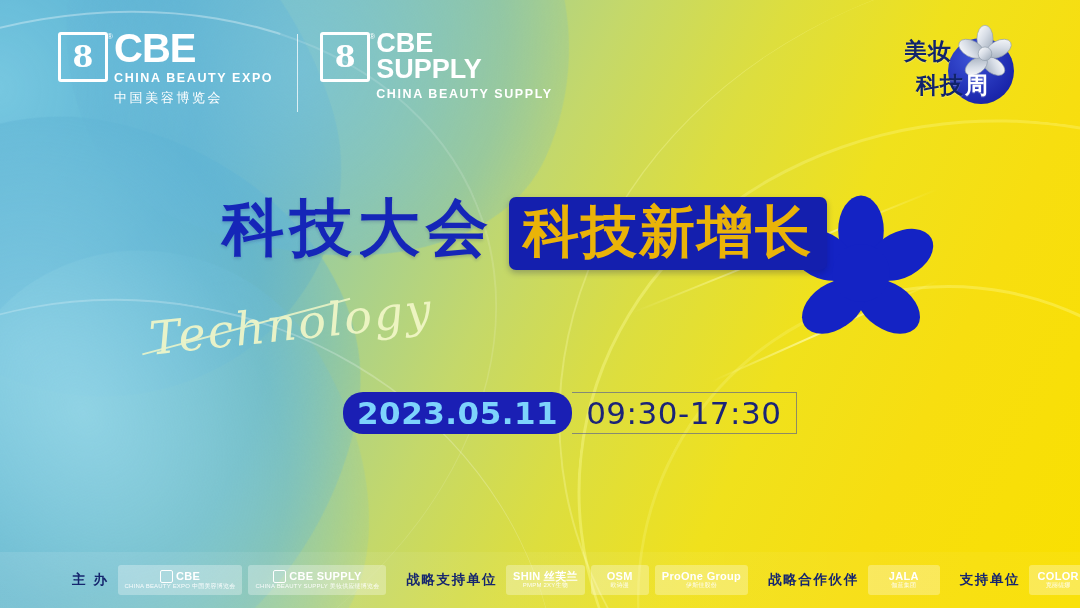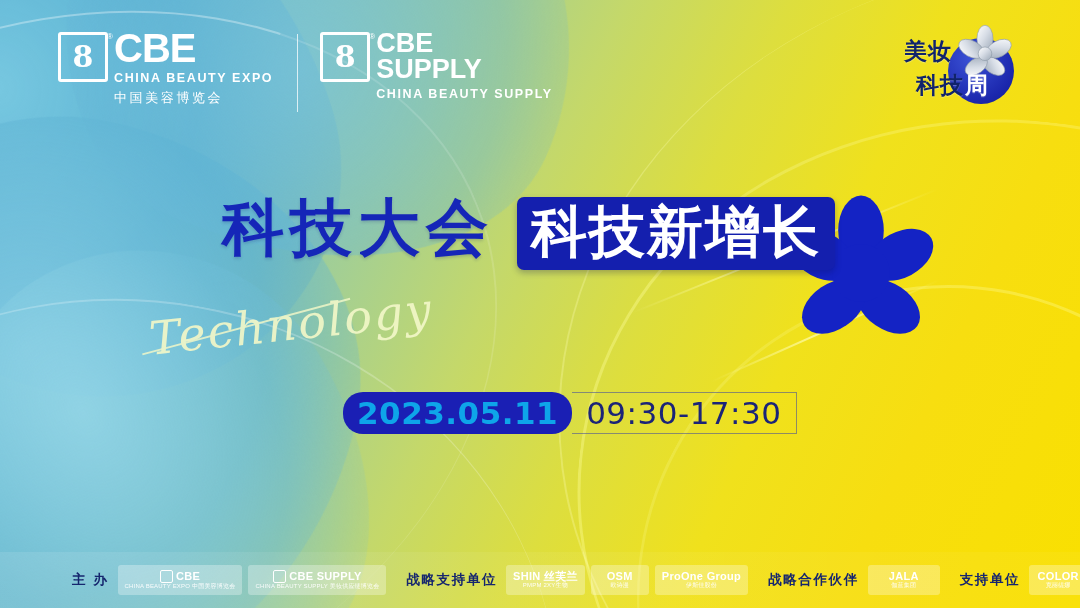--- a/index.html
+++ b/index.html
@@ -115,31 +115,31 @@
     font-family:"DejaVu Sans","Liberation Sans",sans-serif;white-space:nowrap;
     text-shadow:0 2px 3px rgba(20,25,110,.18);
   }
   .t-line2{display:flex;align-items:flex-start;margin-top:7px;white-space:nowrap;}
   .t-cn{
     font-size:62px;line-height:1;font-weight:700;color:#1526b8;letter-spacing:6px;
     font-family:"DejaVu Sans","Liberation Sans",sans-serif;
     text-shadow:0 2px 3px rgba(20,25,110,.18);
   }
   .t-hl{
-    margin-left:23px;background:#141fae;border-radius:7px;
+    margin-left:15px;background:#141fae;border-radius:7px;
     padding:7px 14px 10px 14px;
-    font-size:56px;line-height:1;font-weight:700;color:#ffffff;letter-spacing:2px;
+    font-size:56px;line-height:1;font-weight:700;color:#eab308;letter-spacing:2px;
     font-family:"DejaVu Sans","Liberation Sans",sans-serif;
     box-shadow:0 3px 6px rgba(10,15,80,.28);
   }
 
   
   .datestrip{position:absolute;left:343px;top:392px;display:flex;align-items:stretch;height:42px;}
   .date-box{
-    background:#1a1fb4;color:#0ea5e9;display:flex;align-items:center;
+    background:#1a1fb4;color:#7dd3fc;display:flex;align-items:center;
     padding:0 14px;font-size:31px;font-weight:700;letter-spacing:.5px;
     font-family:"DejaVu Sans","Liberation Sans",sans-serif;
     border-radius:20px;
   }
   .time-box{
     border:1px solid rgba(60,70,160,.55);border-left:none;color:#1b2478;
     display:flex;align-items:center;padding:0 14px;
     font-size:31px;font-weight:400;letter-spacing:.5px;
     font-family:"DejaVu Sans","Liberation Sans",sans-serif;
   }

